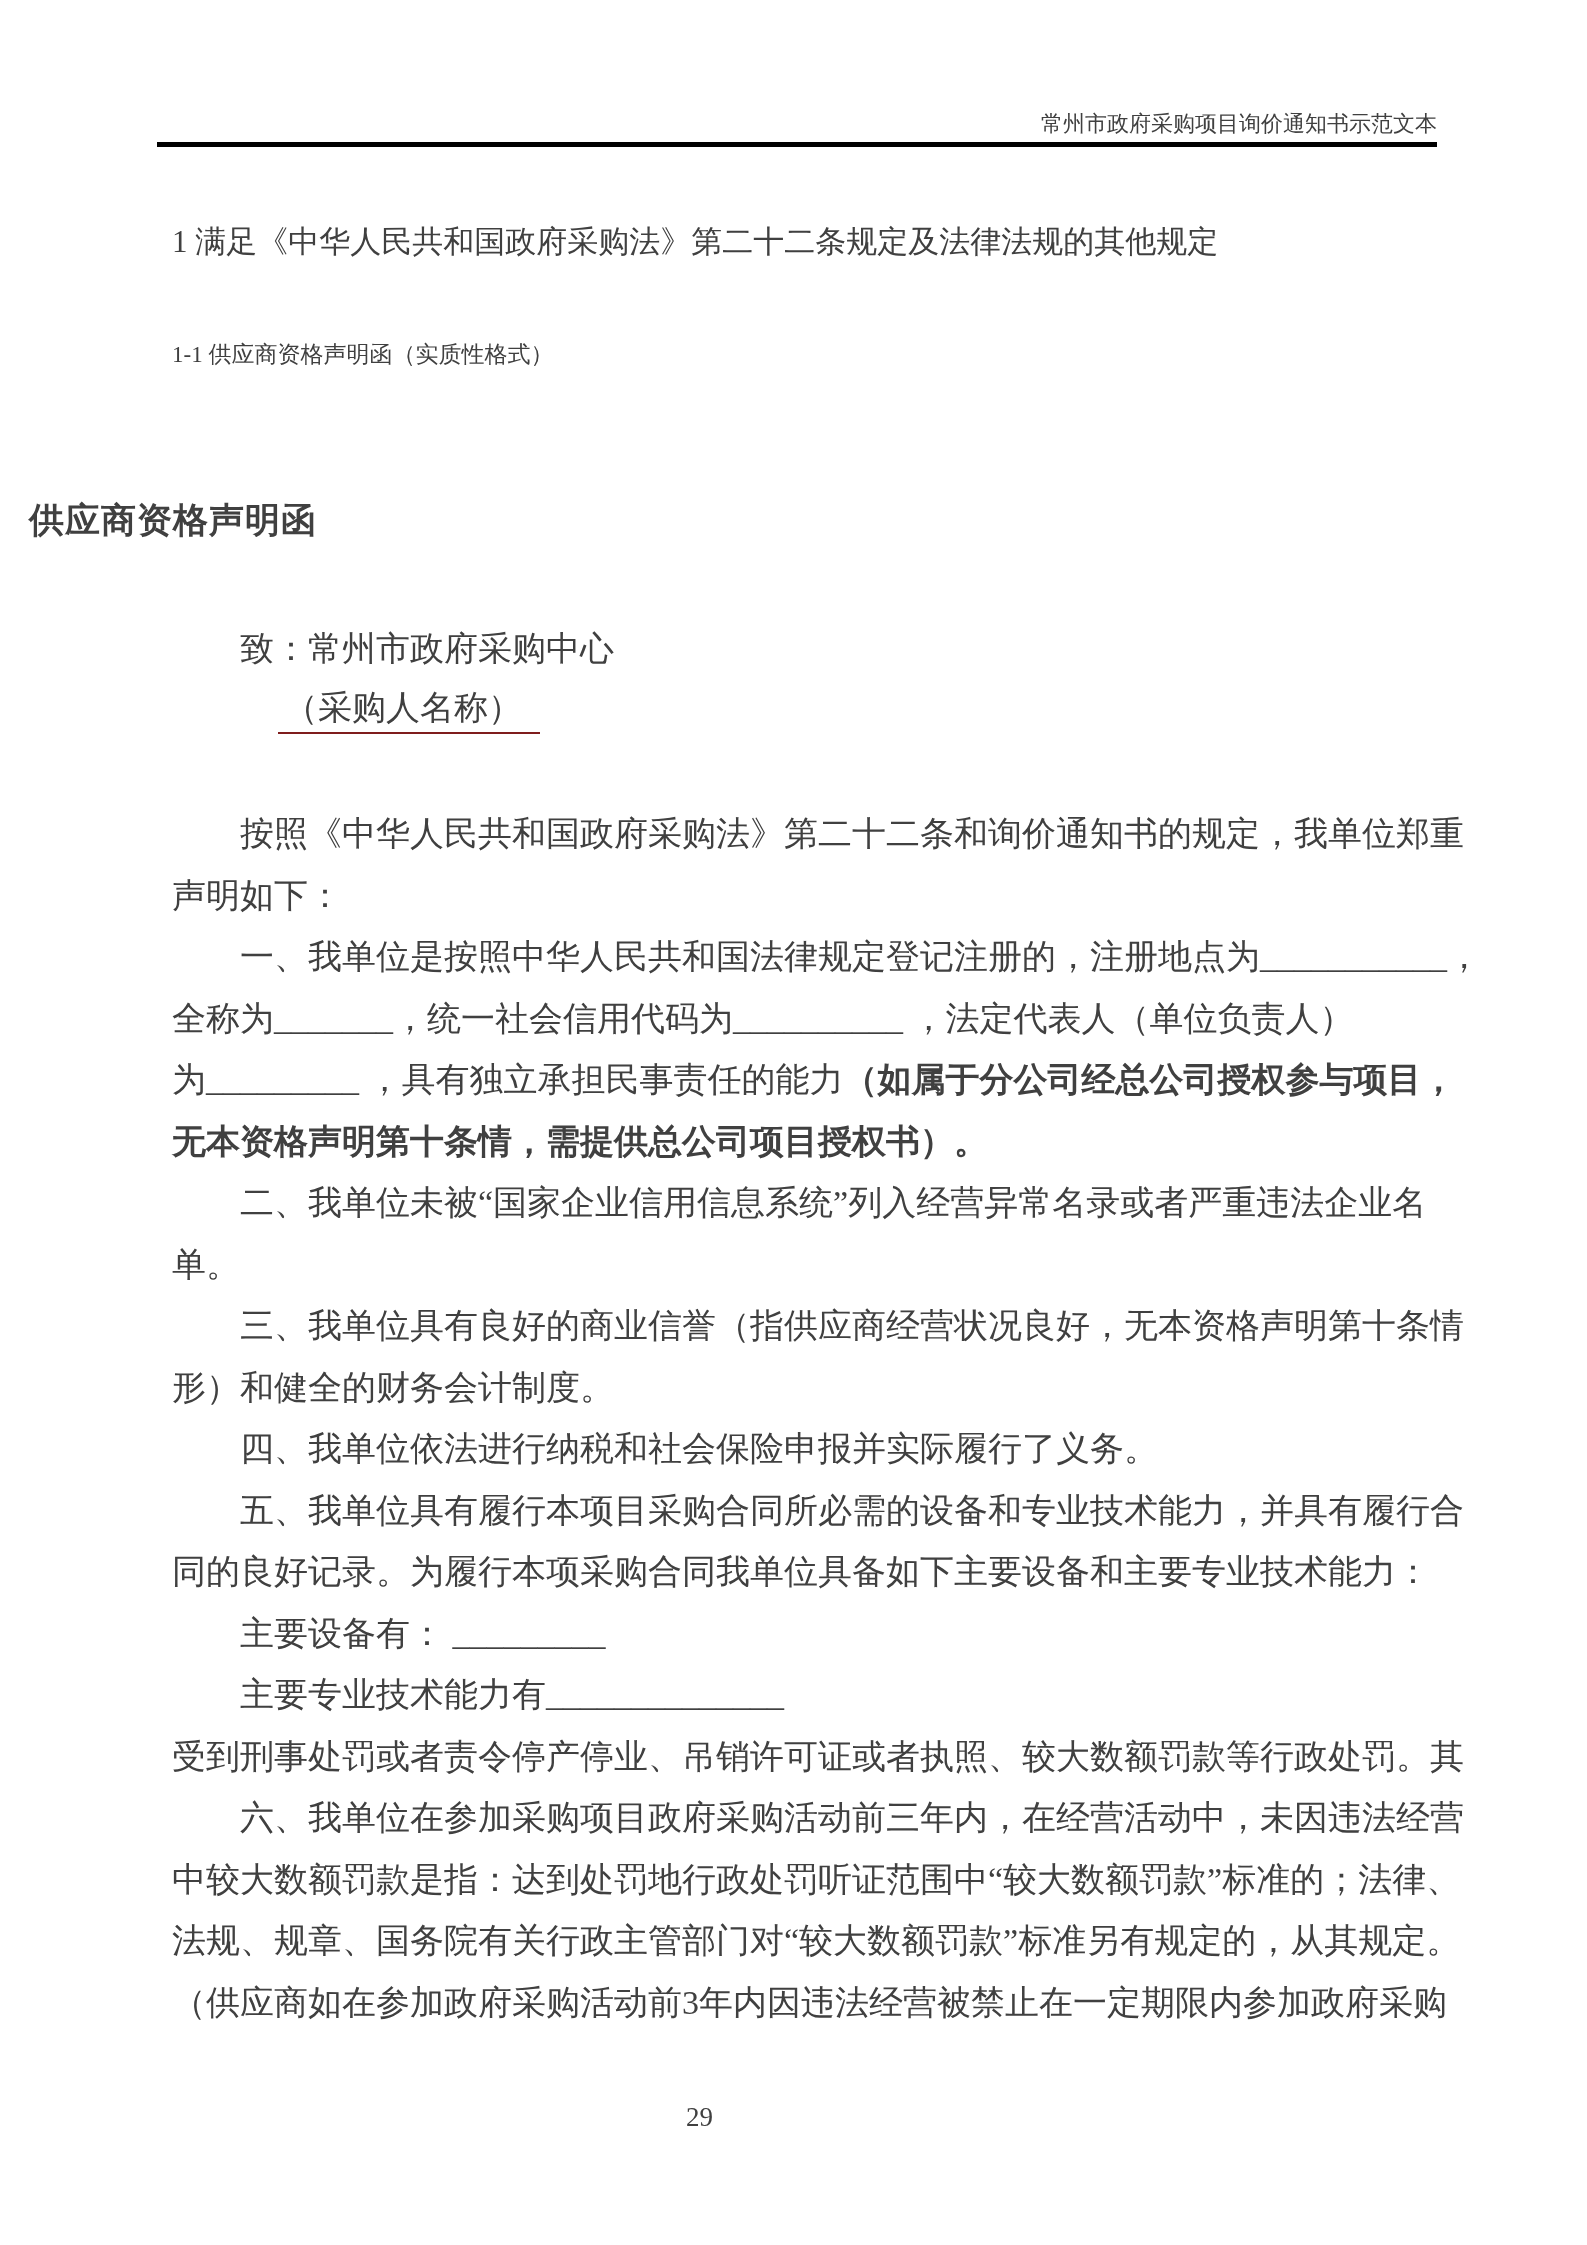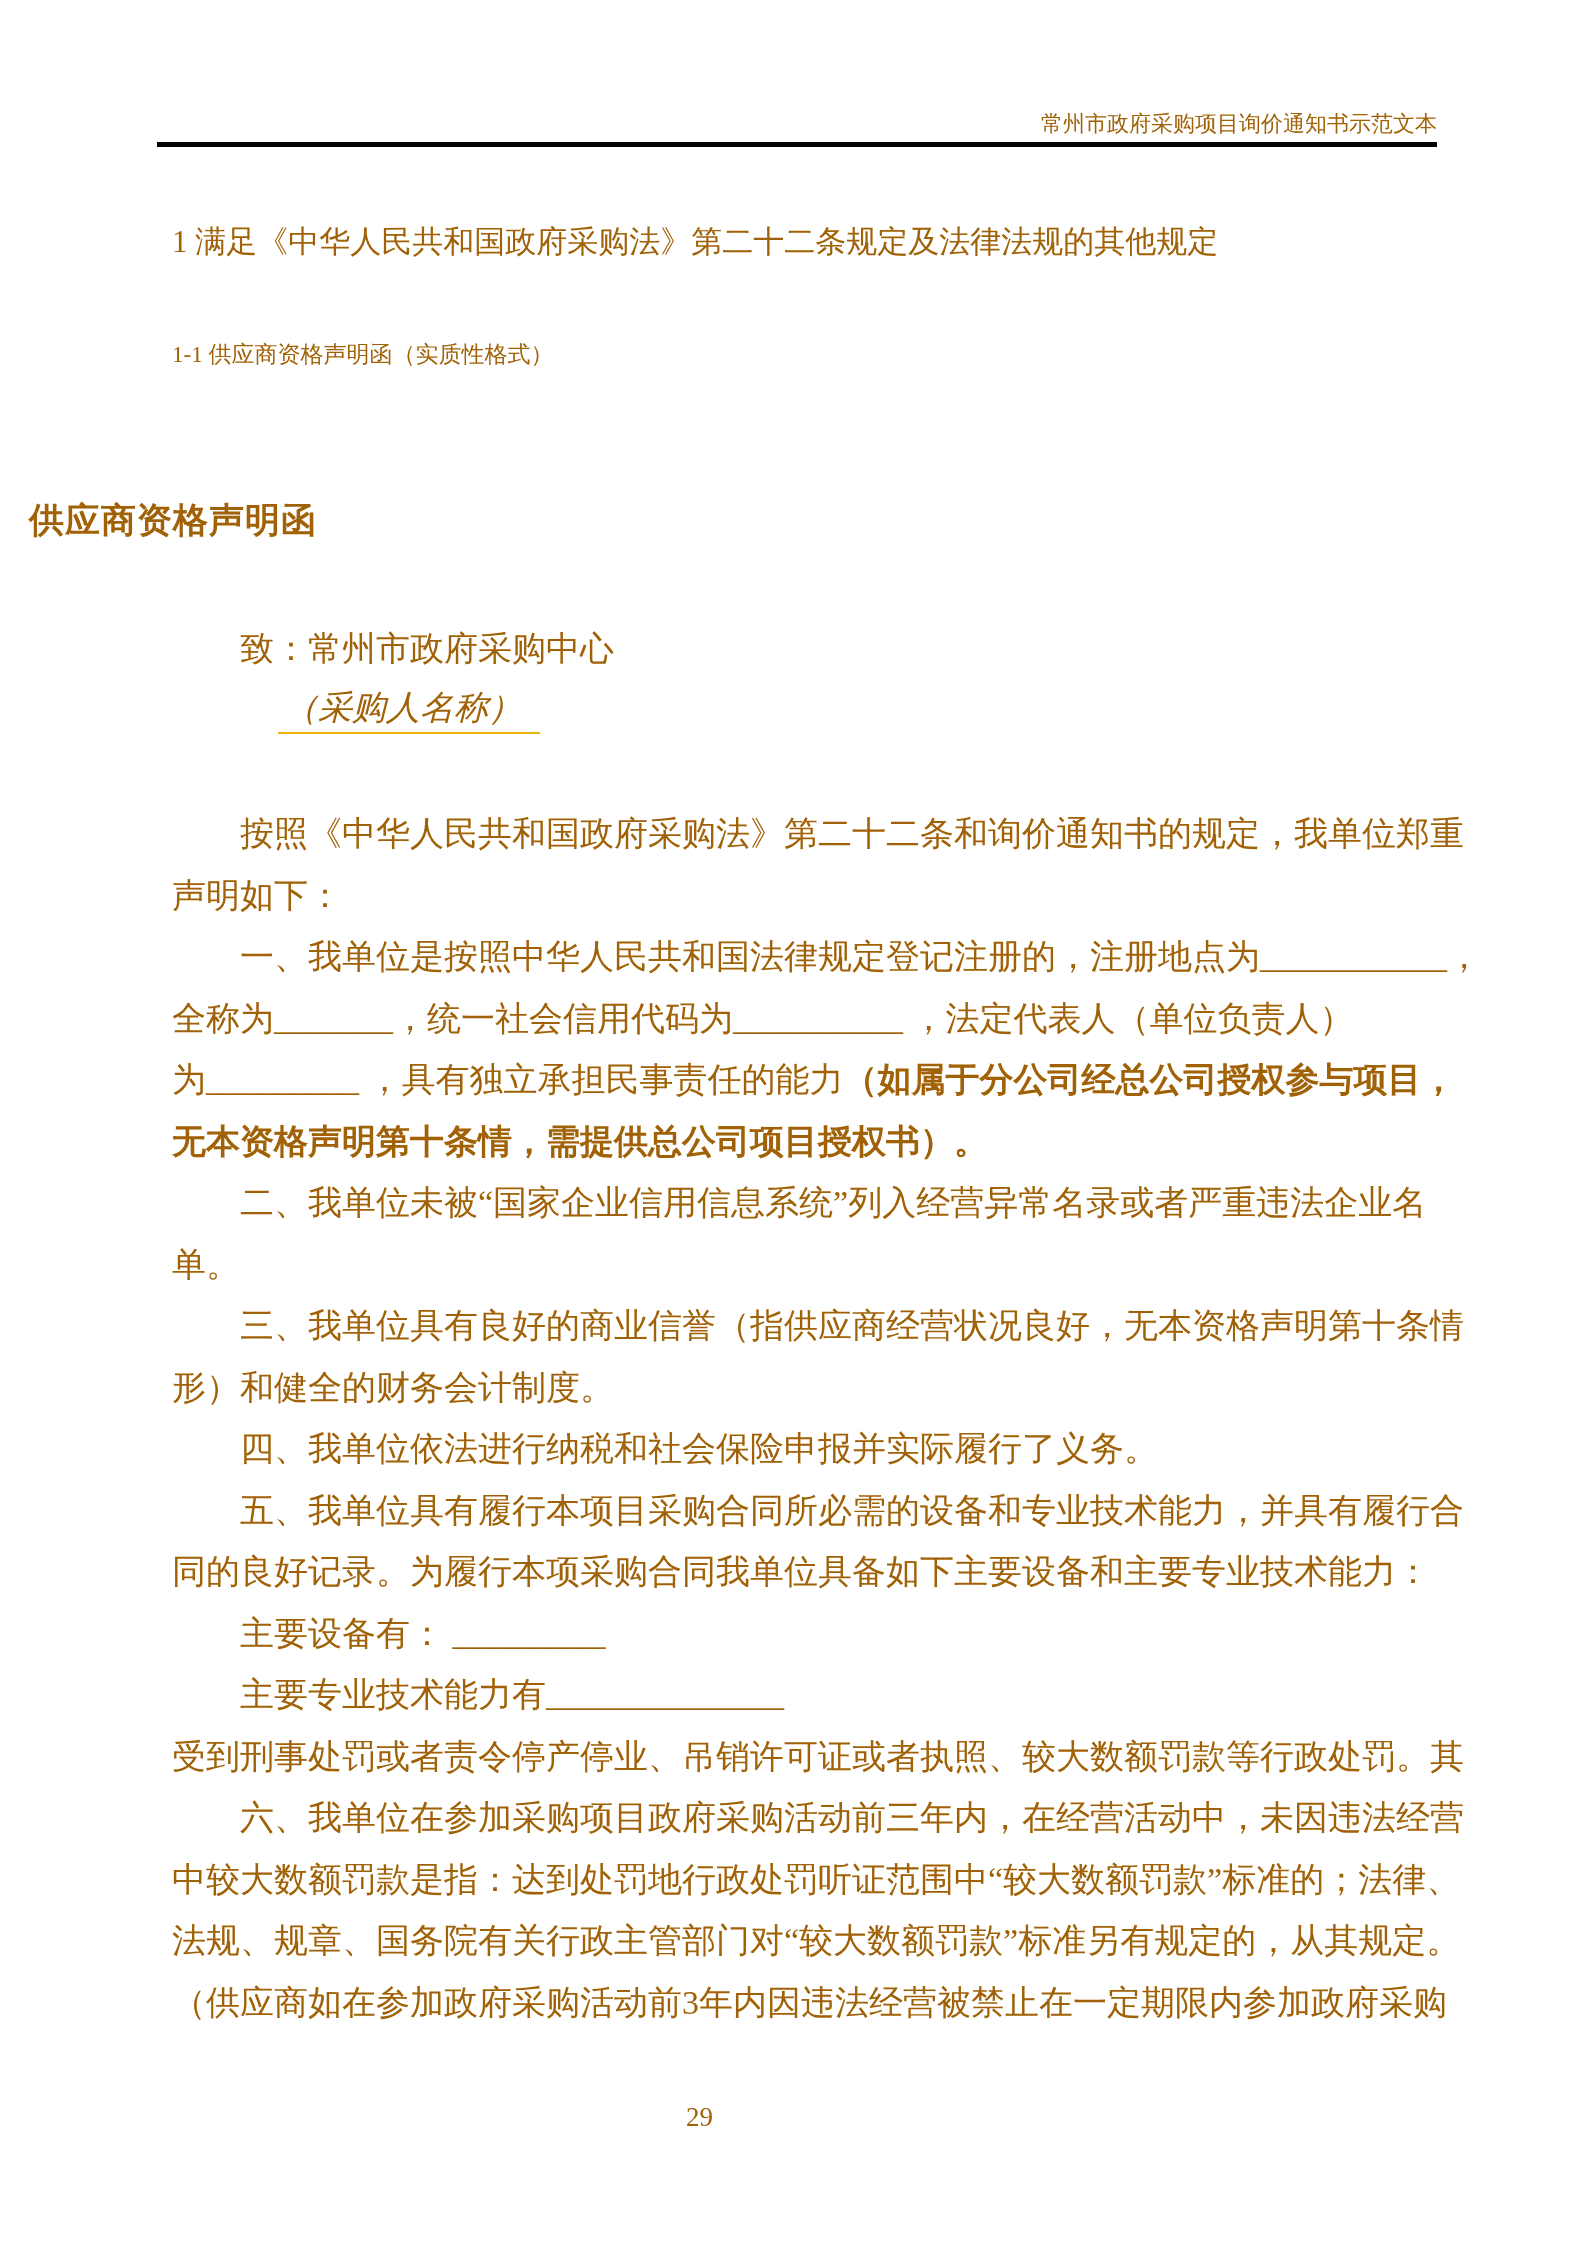--- a/index.html
+++ b/index.html
@@ -5,21 +5,21 @@
   html, body {
     margin: 0;
     padding: 0;
     background: #ffffff;
   }
   .page {
     position: relative;
     width: 1587px;
     height: 2245px;
     background: #ffffff;
-    color: #a16207;
+    color: #404040;
     font-family: "Liberation Serif", "DejaVu Serif", serif;
     overflow: hidden;
   }
   
   .page-header {
     position: absolute;
     left: 157px;
     top: 110px;
     width: 1280px;
     text-align: right;
@@ -68,23 +68,22 @@
   .buyer-label {
     position: absolute;
     left: 278px;
     top: 686px;
     font-size: 34px;
     line-height: 44px;
     white-space: nowrap;
   }
   .buyer-label .underlined {
     display: inline-block;
-    border-bottom: 2px solid #eab308;
+    border-bottom: 2px solid #7f1d1d;
     padding: 0 18px 2px 6px;
-    font-style: italic;
   }
   
   .body-text {
     position: absolute;
     left: 172px;
     top: 803px;
     width: 1262px;
     font-size: 34px;
     line-height: 61.5px;
   }

